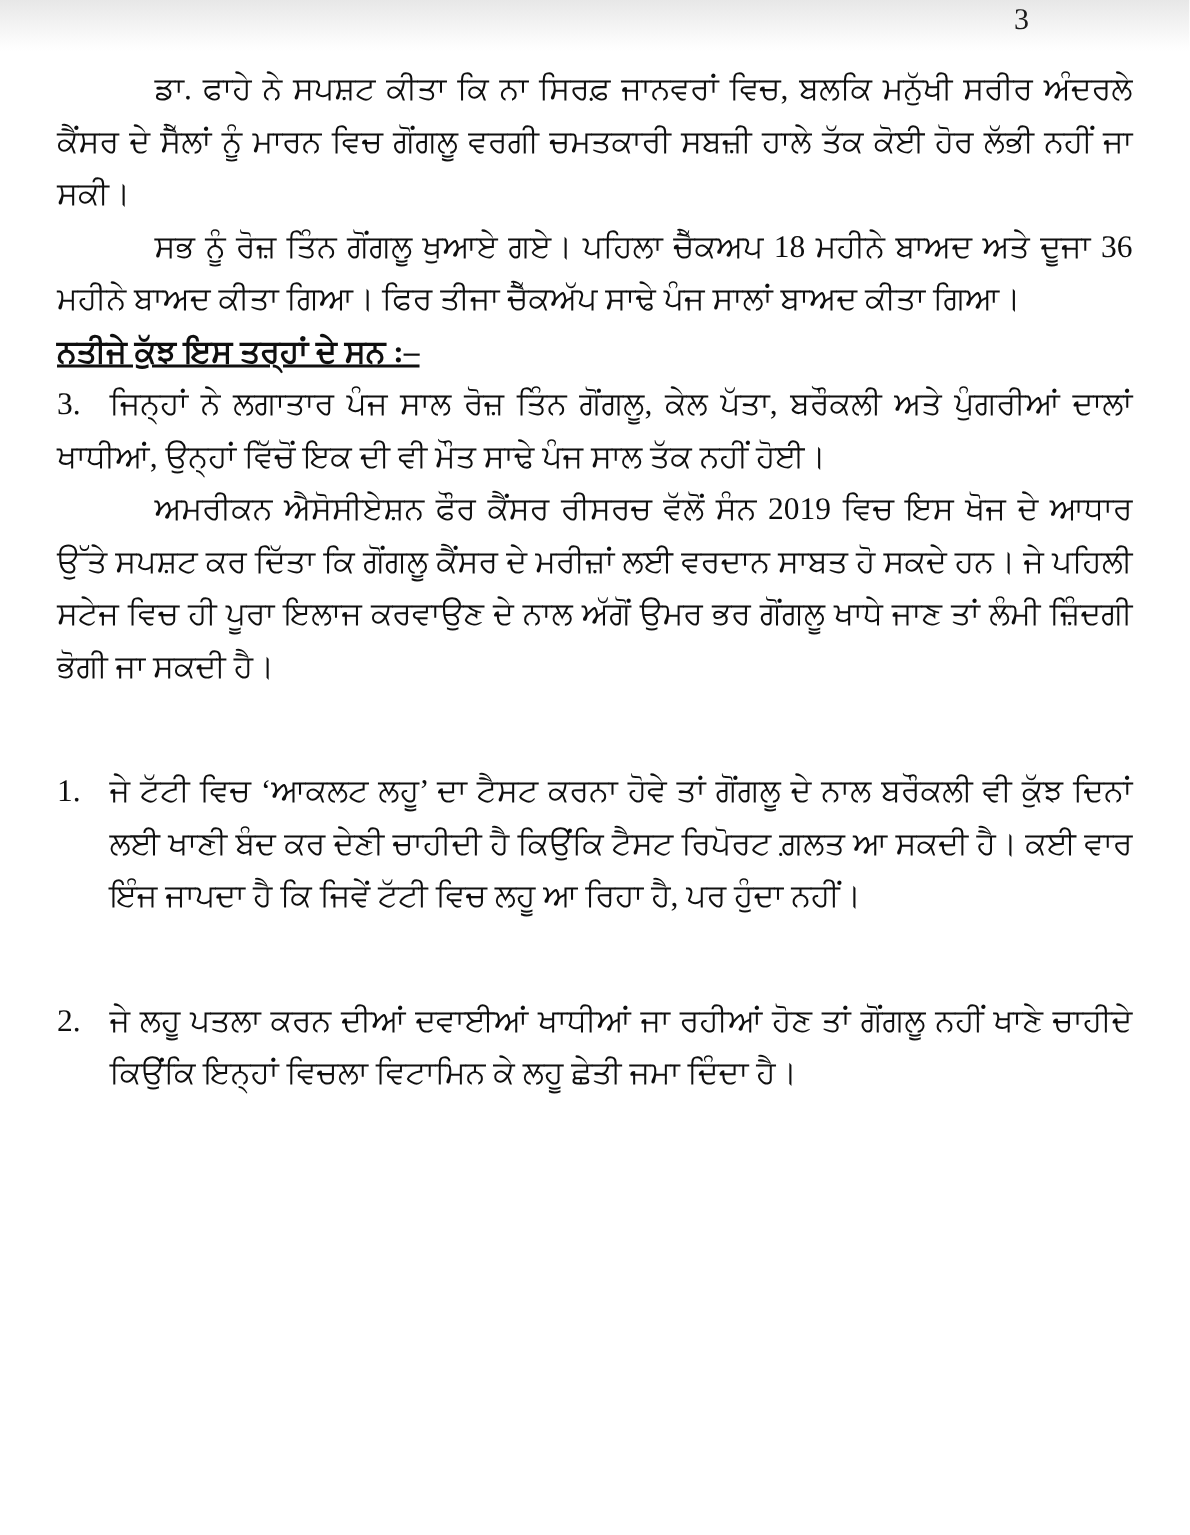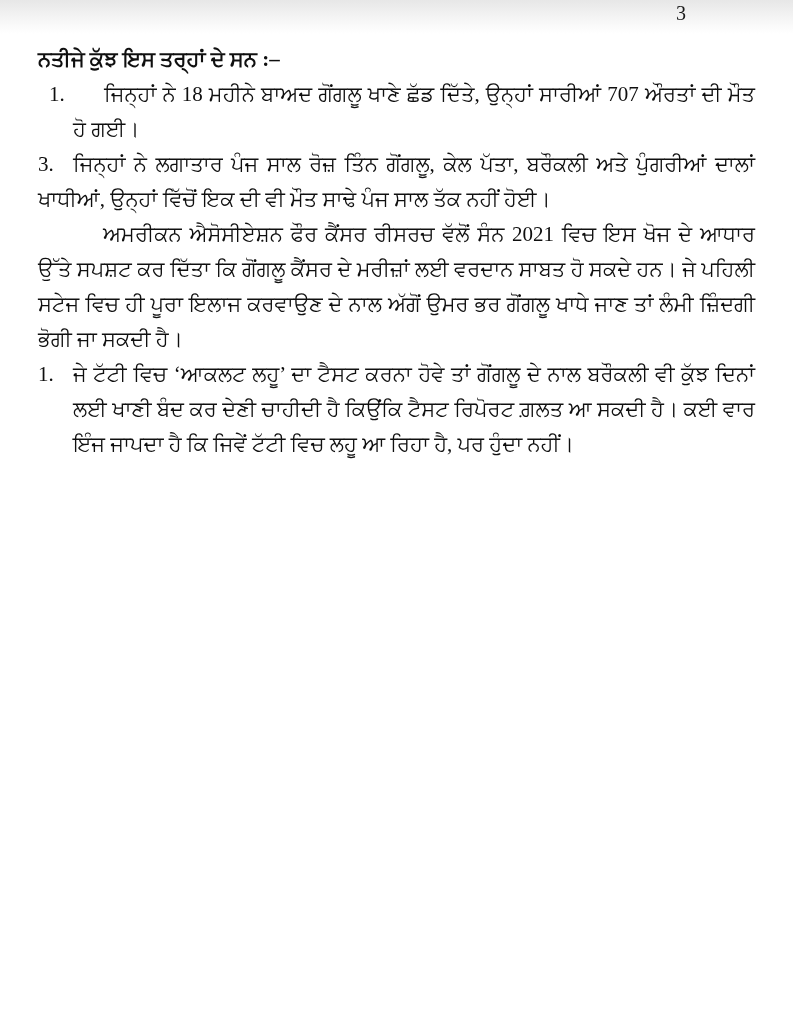--- a/index.html
+++ b/index.html
@@ -38,53 +38,56 @@
     margin: 0;
     text-indent: 65px;
     text-align: justify;
   }
   .heading {
     margin: 0;
     font-size: 21px;
     line-height: 35px;
     font-weight: bold;
     text-align: left;
+    text-decoration: underline;
   }
   .li {
     text-align: justify;
   }
   
   .li.style-a { padding-left: 35px; text-indent: -24px; }
   .li.style-a .num { display: inline-block; width: 55px; text-indent: 0; }
   
   .li.style-b { padding-left: 0; text-indent: 0; }
   .li.style-b .num { display: inline-block; width: 35px; }
   
-  .li.style-c { padding-left: 35px; text-indent: -35px; }
+  .li.style-c { padding-left: 35px; text-indent: -35px; margin-top: 48px; }
   .li.style-c .num { display: inline-block; width: 35px; text-indent: 0; }
 </style>
 </head>
 <body>
 
 <div class="top-shade"></div>
 
 <div class="page-number">3</div>
 
 <div class="content">
 
+  <p class="para">ਡਾ. ਫਾਹੇ ਨੇ ਸਪਸ਼ਟ ਕੀਤਾ ਕਿ ਨਾ ਸਿਰਫ਼ ਜਾਨਵਰਾਂ ਵਿਚ, ਬਲਕਿ ਮਨੁੱਖੀ ਸਰੀਰ ਅੰਦਰਲੇ ਕੈਂਸਰ ਦੇ ਸੈੱਲਾਂ ਨੂੰ ਮਾਰਨ ਵਿਚ ਗੋਂਗਲੂ ਵਰਗੀ ਚਮਤਕਾਰੀ ਸਬਜ਼ੀ ਹਾਲੇ ਤੱਕ ਕੋਈ ਹੋਰ ਲੱਭੀ ਨਹੀਂ ਜਾ ਸਕੀ।</p>
 
 
+  <p class="para">ਸਭ ਨੂੰ ਰੋਜ਼ ਤਿੰਨ ਗੋਂਗਲੂ ਖੁਆਏ ਗਏ। ਪਹਿਲਾ ਚੈੱਕਅਪ 18 ਮਹੀਨੇ ਬਾਅਦ ਅਤੇ ਦੂਜਾ 36 ਮਹੀਨੇ ਬਾਅਦ ਕੀਤਾ ਗਿਆ। ਫਿਰ ਤੀਜਾ ਚੈੱਕਅੱਪ ਸਾਢੇ ਪੰਜ ਸਾਲਾਂ ਬਾਅਦ ਕੀਤਾ ਗਿਆ।</p>
 
   <div class="heading">ਨਤੀਜੇ ਕੁੱਝ ਇਸ ਤਰ੍ਹਾਂ ਦੇ ਸਨ :–</div>
 
-  <div class="li style-a"><span class="num">1.</span><span>ਜਿਨ੍ਹਾਂ ਨੇ 18 ਮਹੀਨੇ ਬਾਅਦ ਗੋਂਗਲੂ ਖਾਣੇ ਛੱਡ ਦਿੱਤੇ, ਉਨ੍ਹਾਂ ਸਾਰੀਆਂ 707 ਔਰਤਾਂ ਦੀ ਮੌਤ ਹੋ ਗਈ।</span></div>
 
 
   <div class="li style-b"><span class="num">3.</span><span>ਜਿਨ੍ਹਾਂ ਨੇ ਲਗਾਤਾਰ ਪੰਜ ਸਾਲ ਰੋਜ਼ ਤਿੰਨ ਗੋਂਗਲੂ, ਕੇਲ ਪੱਤਾ, ਬਰੌਕਲੀ ਅਤੇ ਪੁੰਗਰੀਆਂ ਦਾਲਾਂ ਖਾਧੀਆਂ, ਉਨ੍ਹਾਂ ਵਿੱਚੋਂ ਇਕ ਦੀ ਵੀ ਮੌਤ ਸਾਢੇ ਪੰਜ ਸਾਲ ਤੱਕ ਨਹੀਂ ਹੋਈ।</span></div>
 
-  <p class="para">ਅਮਰੀਕਨ ਐਸੋਸੀਏਸ਼ਨ ਫੌਰ ਕੈਂਸਰ ਰੀਸਰਚ ਵੱਲੋਂ ਸੰਨ 2021 ਵਿਚ ਇਸ ਖੋਜ ਦੇ ਆਧਾਰ ਉੱਤੇ ਸਪਸ਼ਟ ਕਰ ਦਿੱਤਾ ਕਿ ਗੋਂਗਲੂ ਕੈਂਸਰ ਦੇ ਮਰੀਜ਼ਾਂ ਲਈ ਵਰਦਾਨ ਸਾਬਤ ਹੋ ਸਕਦੇ ਹਨ। ਜੇ ਪਹਿਲੀ ਸਟੇਜ ਵਿਚ ਹੀ ਪੂਰਾ ਇਲਾਜ ਕਰਵਾਉਣ ਦੇ ਨਾਲ ਅੱਗੋਂ ਉਮਰ ਭਰ ਗੋਂਗਲੂ ਖਾਧੇ ਜਾਣ ਤਾਂ ਲੰਮੀ ਜ਼ਿੰਦਗੀ ਭੋਗੀ ਜਾ ਸਕਦੀ ਹੈ।</p>
+  <p class="para">ਅਮਰੀਕਨ ਐਸੋਸੀਏਸ਼ਨ ਫੌਰ ਕੈਂਸਰ ਰੀਸਰਚ ਵੱਲੋਂ ਸੰਨ 2019 ਵਿਚ ਇਸ ਖੋਜ ਦੇ ਆਧਾਰ ਉੱਤੇ ਸਪਸ਼ਟ ਕਰ ਦਿੱਤਾ ਕਿ ਗੋਂਗਲੂ ਕੈਂਸਰ ਦੇ ਮਰੀਜ਼ਾਂ ਲਈ ਵਰਦਾਨ ਸਾਬਤ ਹੋ ਸਕਦੇ ਹਨ। ਜੇ ਪਹਿਲੀ ਸਟੇਜ ਵਿਚ ਹੀ ਪੂਰਾ ਇਲਾਜ ਕਰਵਾਉਣ ਦੇ ਨਾਲ ਅੱਗੋਂ ਉਮਰ ਭਰ ਗੋਂਗਲੂ ਖਾਧੇ ਜਾਣ ਤਾਂ ਲੰਮੀ ਜ਼ਿੰਦਗੀ ਭੋਗੀ ਜਾ ਸਕਦੀ ਹੈ।</p>
 
 
 
   <div class="li style-c"><span class="num">1.</span><span>ਜੇ ਟੱਟੀ ਵਿਚ ‘ਆਕਲਟ ਲਹੂ’ ਦਾ ਟੈਸਟ ਕਰਨਾ ਹੋਵੇ ਤਾਂ ਗੋਂਗਲੂ ਦੇ ਨਾਲ ਬਰੌਕਲੀ ਵੀ ਕੁੱਝ ਦਿਨਾਂ ਲਈ ਖਾਣੀ ਬੰਦ ਕਰ ਦੇਣੀ ਚਾਹੀਦੀ ਹੈ ਕਿਉਂਕਿ ਟੈਸਟ ਰਿਪੋਰਟ ਗ਼ਲਤ ਆ ਸਕਦੀ ਹੈ। ਕਈ ਵਾਰ ਇੰਜ ਜਾਪਦਾ ਹੈ ਕਿ ਜਿਵੇਂ ਟੱਟੀ ਵਿਚ ਲਹੂ ਆ ਰਿਹਾ ਹੈ, ਪਰ ਹੁੰਦਾ ਨਹੀਂ।</span></div>
 
+  <div class="li style-c"><span class="num">2.</span><span>ਜੇ ਲਹੂ ਪਤਲਾ ਕਰਨ ਦੀਆਂ ਦਵਾਈਆਂ ਖਾਧੀਆਂ ਜਾ ਰਹੀਆਂ ਹੋਣ ਤਾਂ ਗੋਂਗਲੂ ਨਹੀਂ ਖਾਣੇ ਚਾਹੀਦੇ ਕਿਉਂਕਿ ਇਨ੍ਹਾਂ ਵਿਚਲਾ ਵਿਟਾਮਿਨ ਕੇ ਲਹੂ ਛੇਤੀ ਜਮਾ ਦਿੰਦਾ ਹੈ।</span></div>
 
 </div>
 
 </body></html>

